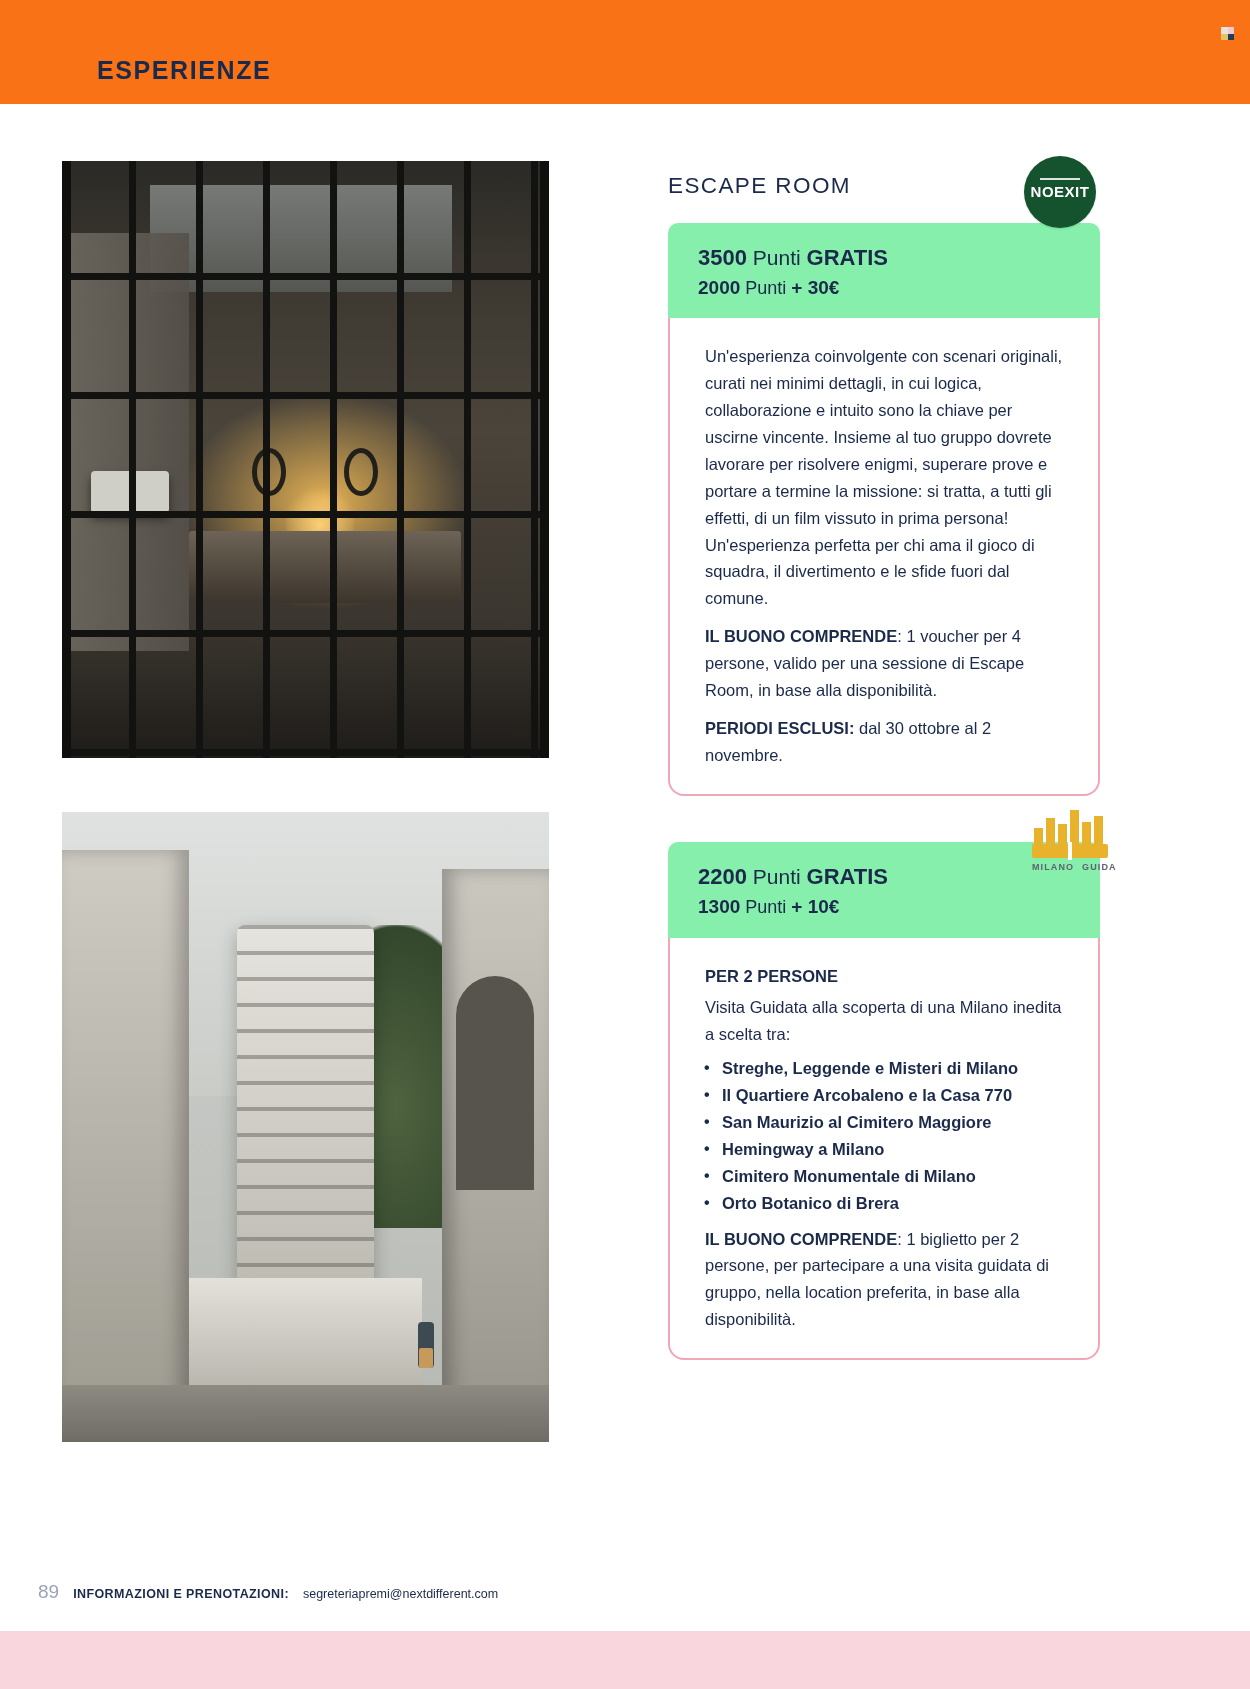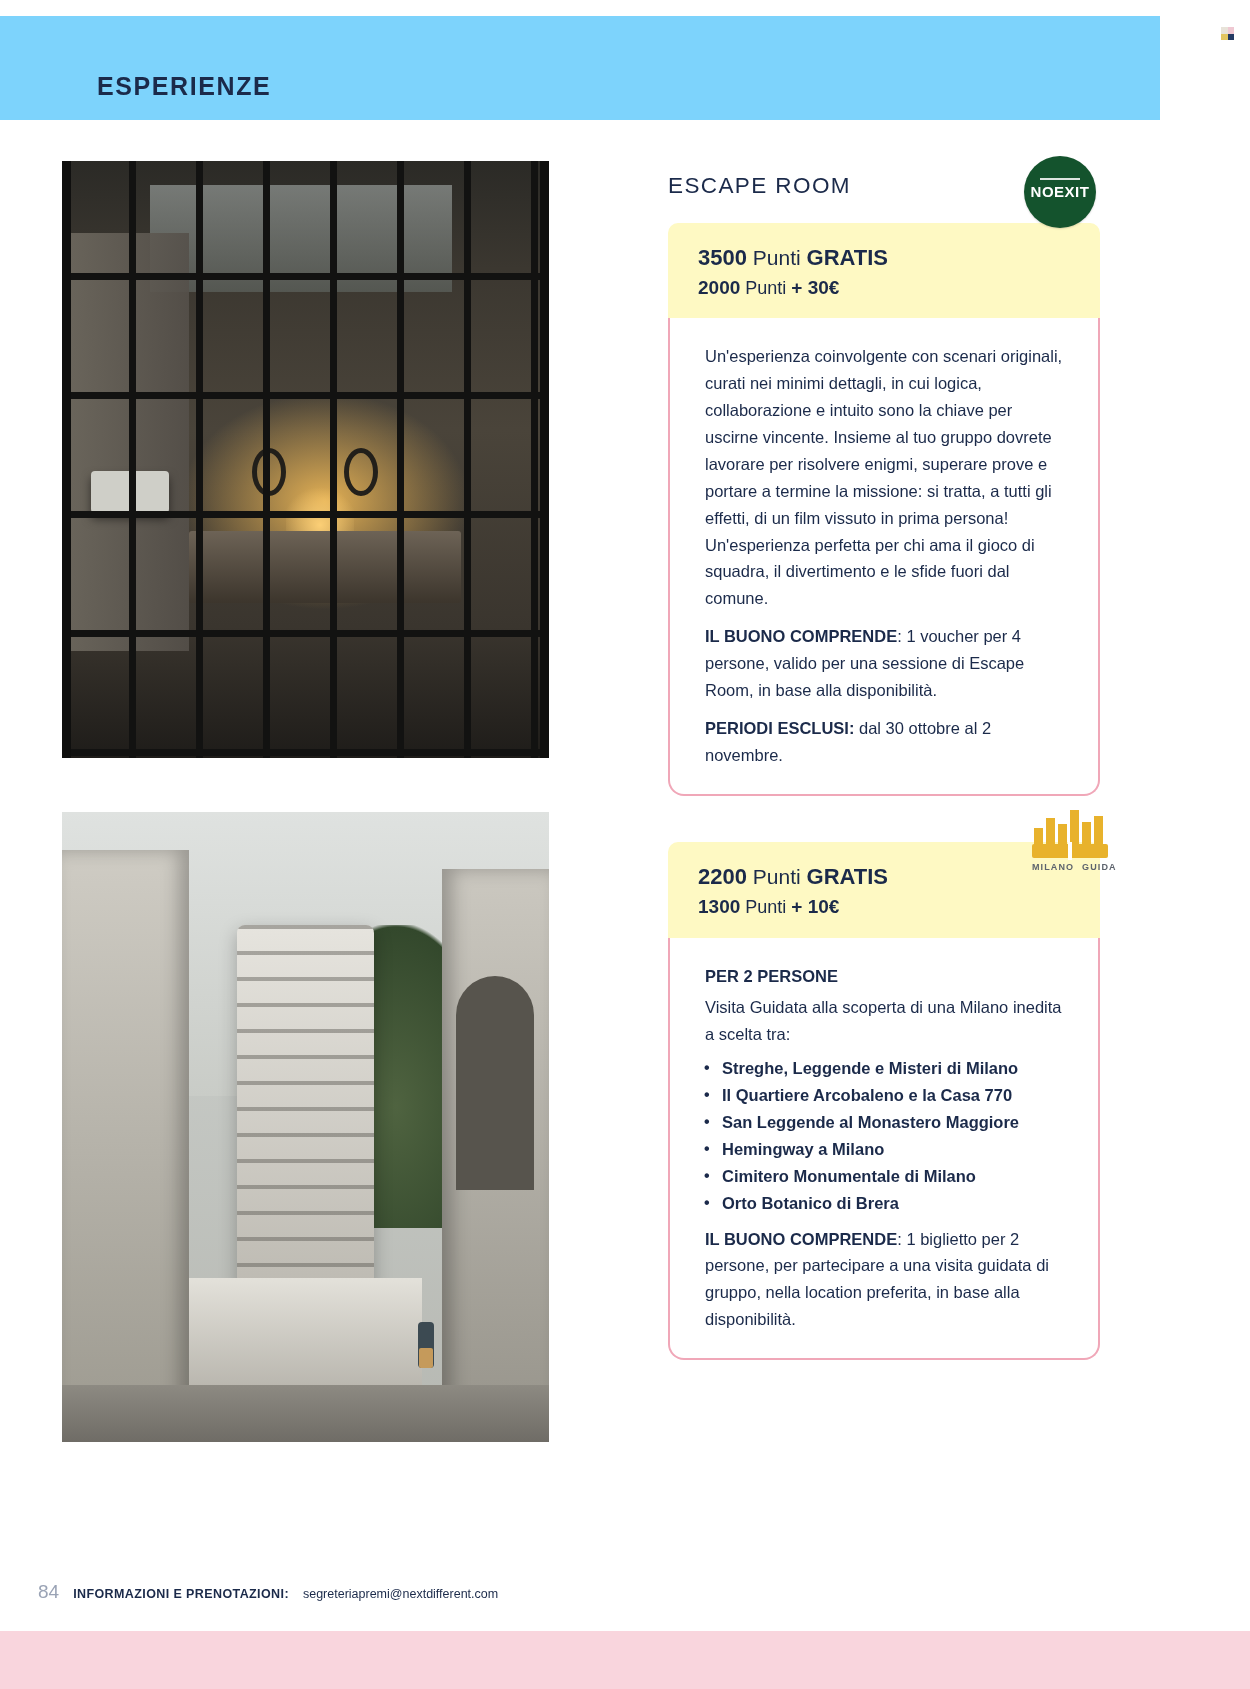--- a/index.html
+++ b/index.html
@@ -8,23 +8,22 @@
     width:1250px; height:1689px;
     background:#ffffff;
     font-family:"Liberation Sans", sans-serif;
     color:#1b2a4a;
     position:relative;
     overflow:hidden;
   }
 
   
   .header-band {
-    position:absolute; left:0; top:0; width:1160px; height:104px;
-    background:#7dd3fc;
-    margin-top:16px;
+    position:absolute; left:0; top:0; width:1250px; height:104px;
+    background:#f97316;
   }
   .header-title {
     position:absolute; left:97px; top:56px;
     font-size:25px; font-weight:bold; letter-spacing:1.6px;
     color:#1b2a4a;
   }
   .corner-mark {
     position:absolute; right:16px; top:27px;
     width:13px; height:13px;
   }
@@ -197,21 +196,21 @@
   }
   .logo-milano .brand {
     position:absolute; left:0; right:0; top:58px; text-align:center;
     font-size:9px; letter-spacing:1.1px; color:#8a8f98;
   }
   .logo-milano .brand b { color:#5d636d;margin-left:8px; }
 
   
   .price-band {
     margin-top:22px;
-    background:#fef9c3;
+    background:#86efac;
     border-radius:10px 10px 0 0;
     padding:18px 26px 16px 30px;
   }
   .price-row { font-size:21px; color:#1b2a4a; line-height:1.5; }
   .price-row .big { font-weight:bold; font-size:22px; }
   .price-row.small { font-size:18px; }
   .price-row.small .big { font-size:19px; }
 
   
   .body-card {
@@ -340,27 +339,27 @@
       <span class="big">+ 10€</span>
     </div>
   </div>
 
   <div class="body-card">
     <p class="per2">PER 2 PERSONE</p>
     <p style="margin-top:0">Visita Guidata alla scoperta di una Milano inedita a scelta tra:</p>
     <ul class="bullets">
       <li>Streghe, Leggende e Misteri di Milano</li>
       <li>Il Quartiere Arcobaleno e la Casa 770</li>
-      <li>San Leggende al Monastero Maggiore</li>
+      <li>San Maurizio al Cimitero Maggiore</li>
       <li>Hemingway a Milano</li>
       <li>Cimitero Monumentale di Milano</li>
       <li>Orto Botanico di Brera</li>
     </ul>
     <p style="margin-top:0"><b>IL BUONO COMPRENDE</b><span>: 1 biglietto per 2 persone, per partecipare a una visita guidata di gruppo, nella location preferita, in base alla disponibilità.</span></p>
   </div>
 </div>
 
 <div class="footer-line">
-  <span class="page-num">84</span>
+  <span class="page-num">89</span>
   <span class="footer-label">INFORMAZIONI E PRENOTAZIONI:</span>
   <span class="footer-mail">segreteriapremi@nextdifferent.com</span>
 </div>
 <div class="footer-band"></div>
 
 </body></html>

